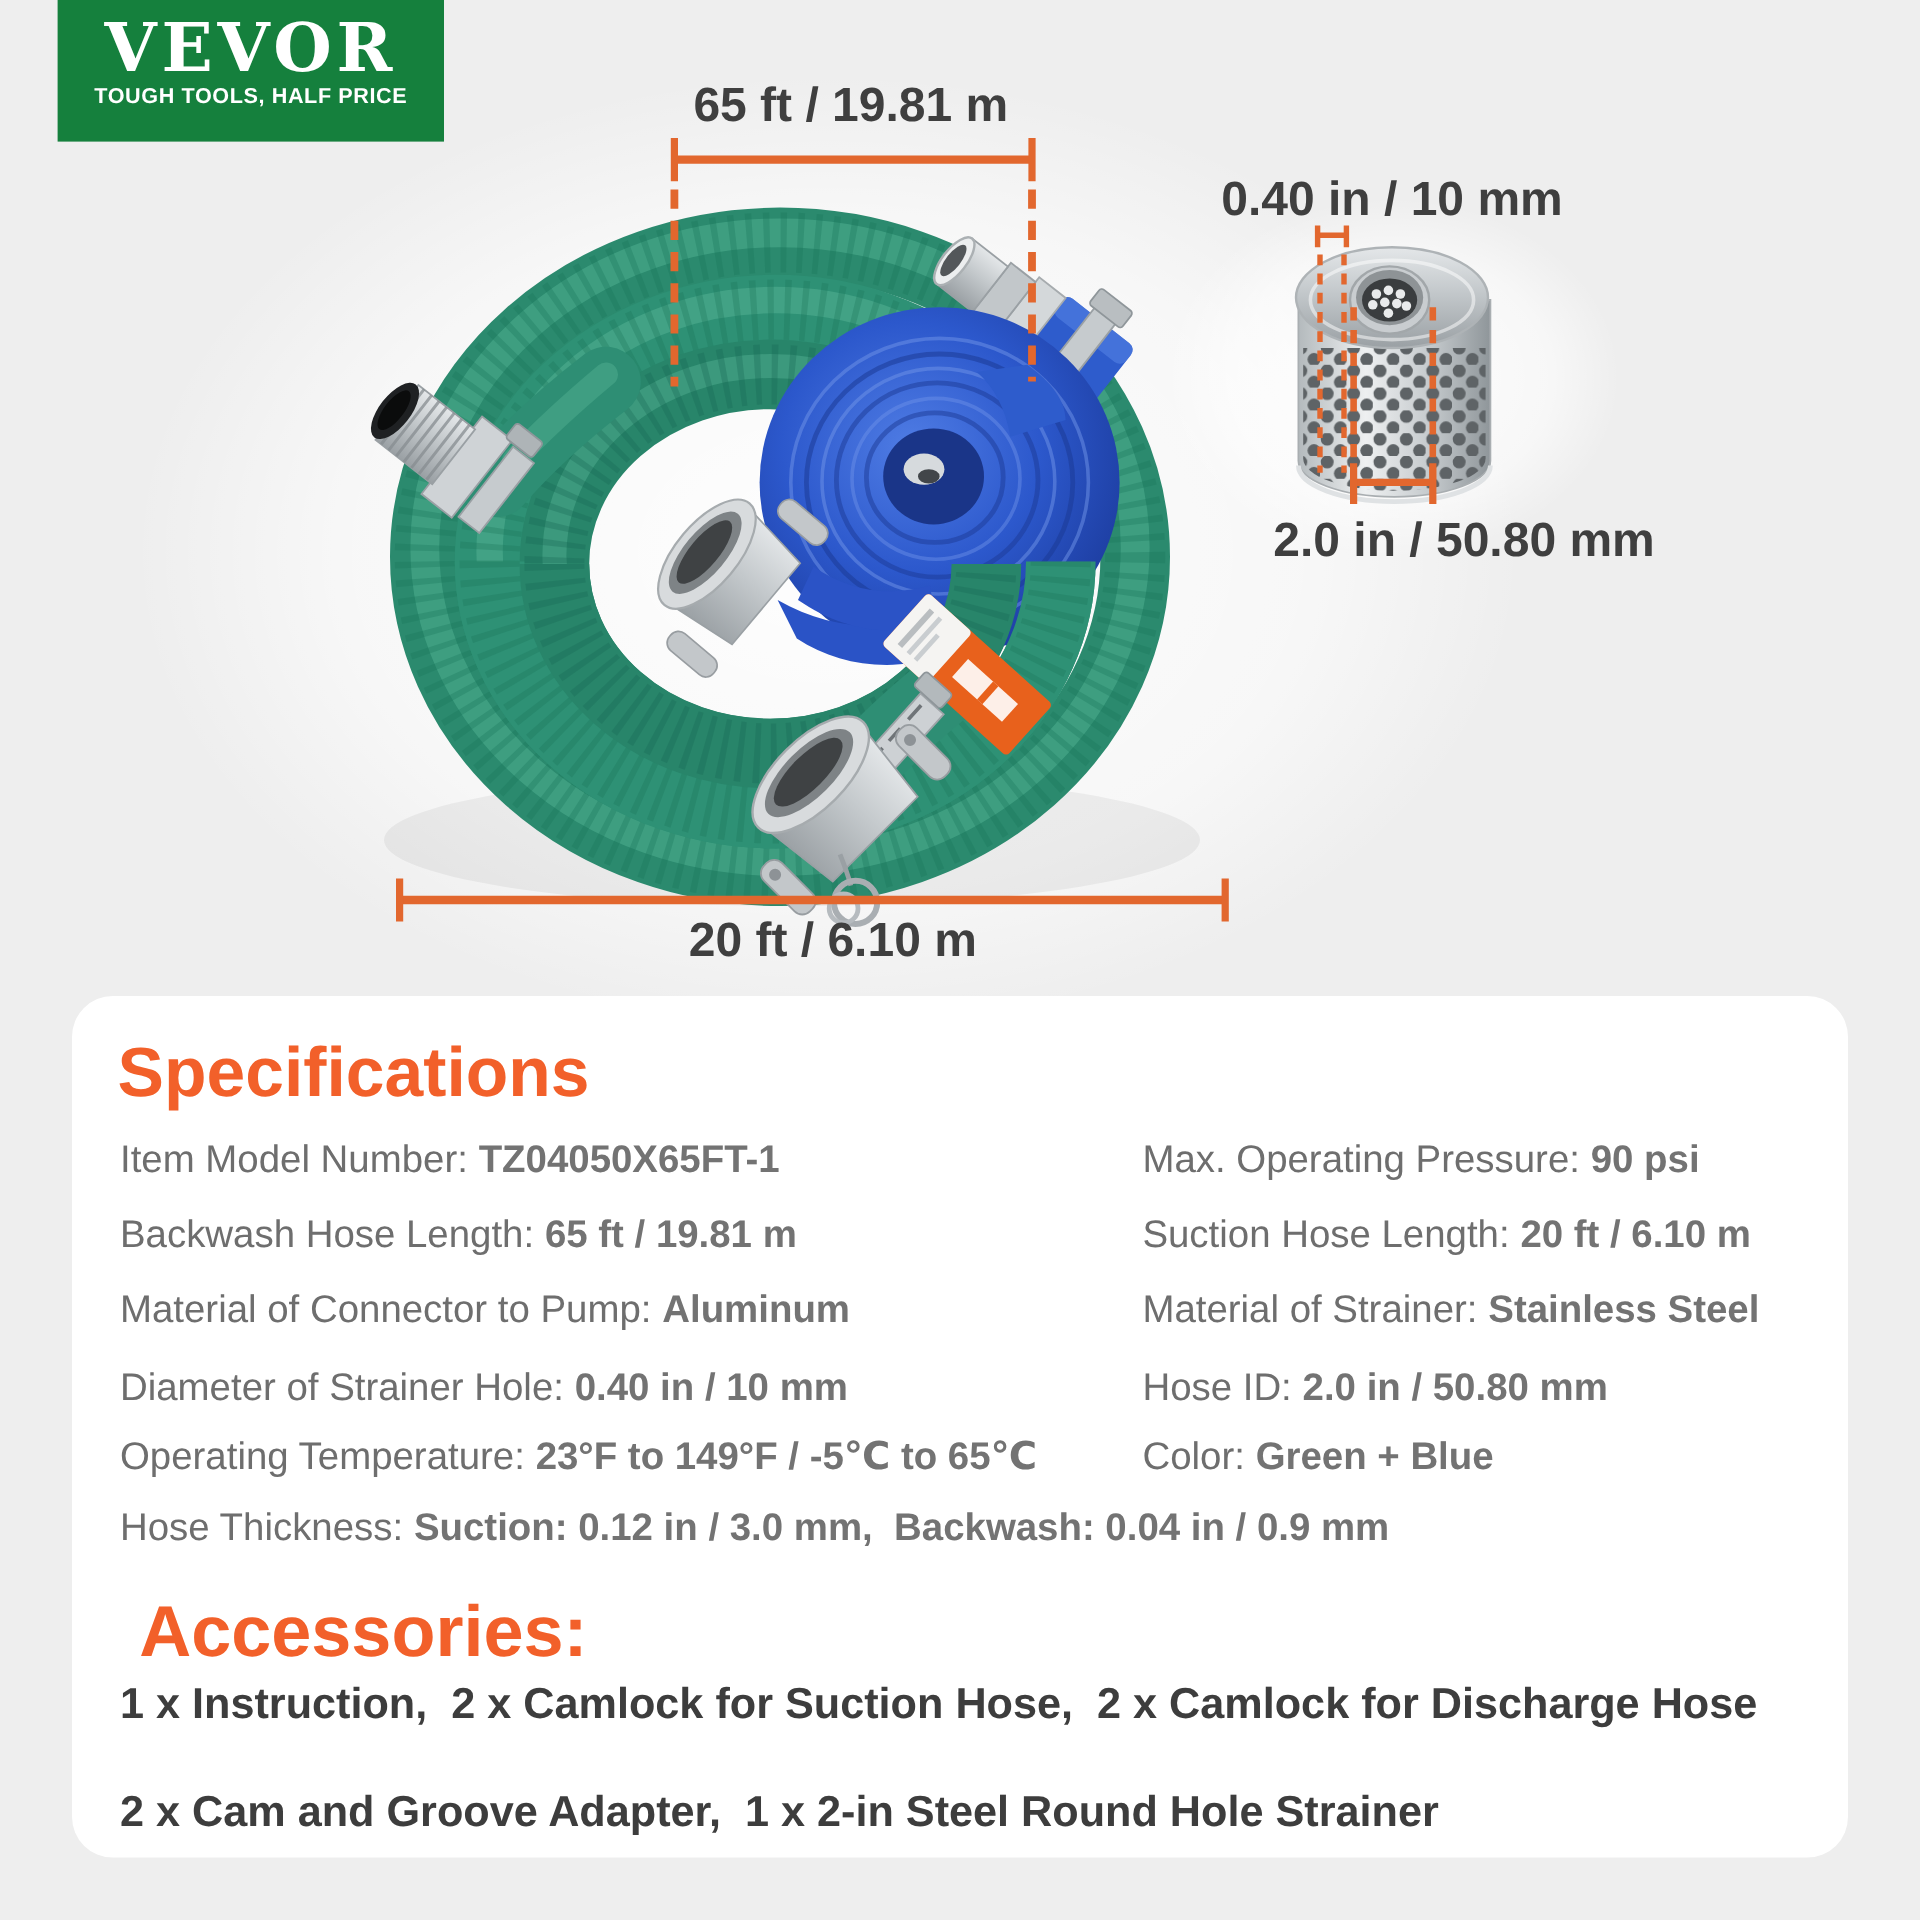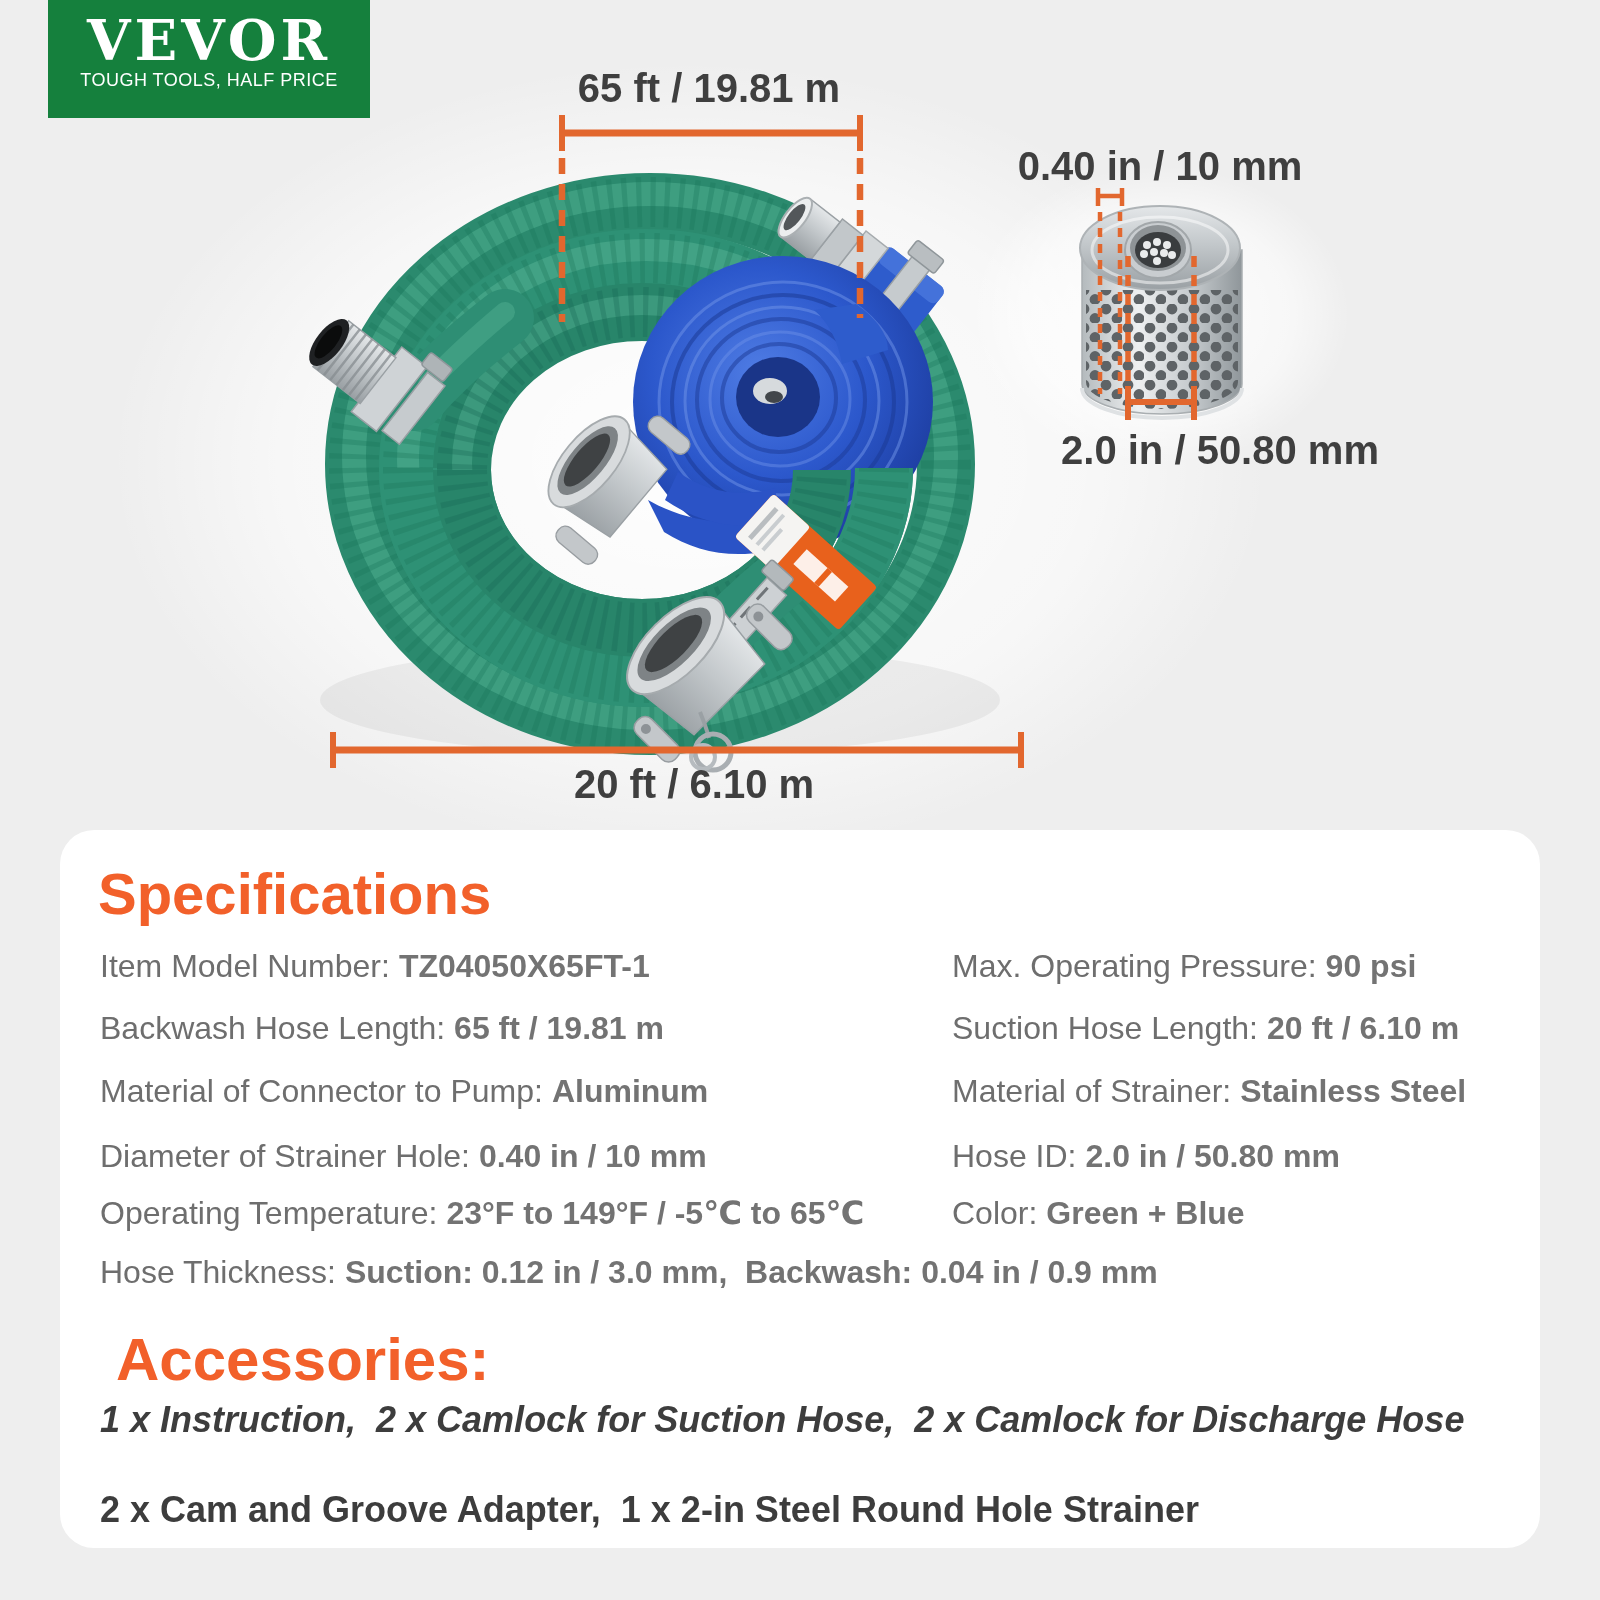--- a/index.html
+++ b/index.html
@@ -15,21 +15,21 @@
   .logo{
     left:48px;top:0;width:322px;height:118px;
     background:#15803d;color:#fff;text-align:center;
   }
   .logo .wordmark{
     font-family:"DejaVu Serif","Liberation Serif",serif;
     font-weight:bold;font-size:56px;letter-spacing:4px;
     margin-top:10px;line-height:60px;
   }
   .logo .tagline{
-    font-size:18px;font-weight:normal;letter-spacing:.5px;line-height:20px;
+    font-size:18px;font-weight:bold;letter-spacing:.5px;line-height:20px;
   }
 
   
   .dim-text{
     font-size:40px;font-weight:bold;color:#3f3f3f;
     white-space:nowrap;transform:translateX(-50%);
   }
 
   
   .card{
@@ -279,14 +279,14 @@
   <span class="spec-label">Material of Strainer:</span><span class="spec-value">Stainless Steel</span>
 </div>
 <div class="abs spec-row" style="left:952px;top:1136px;">
   <span class="spec-label">Hose ID:</span><span class="spec-value">2.0 in / 50.80 mm</span>
 </div>
 <div class="abs spec-row" style="left:952px;top:1193px;">
   <span class="spec-label">Color:</span><span class="spec-value">Green + Blue</span>
 </div>
 
 <div class="abs sec-heading acc-heading">Accessories:</div>
-<div class="abs acc-line" style="left:100px;top:1399px;font-style:italic;">1 x Instruction,  2 x Camlock for Suction Hose,  2 x Camlock for Discharge Hose</div>
+<div class="abs acc-line" style="left:100px;top:1399px;">1 x Instruction,  2 x Camlock for Suction Hose,  2 x Camlock for Discharge Hose</div>
 <div class="abs acc-line" style="left:100px;top:1457px;margin-top:32px;">2 x Cam and Groove Adapter,  1 x 2-in Steel Round Hole Strainer</div>
 
 </body></html>

